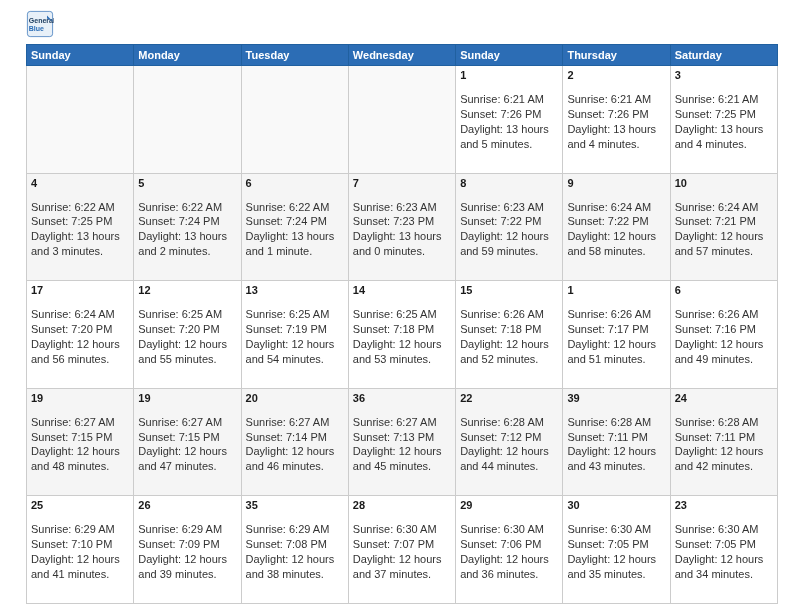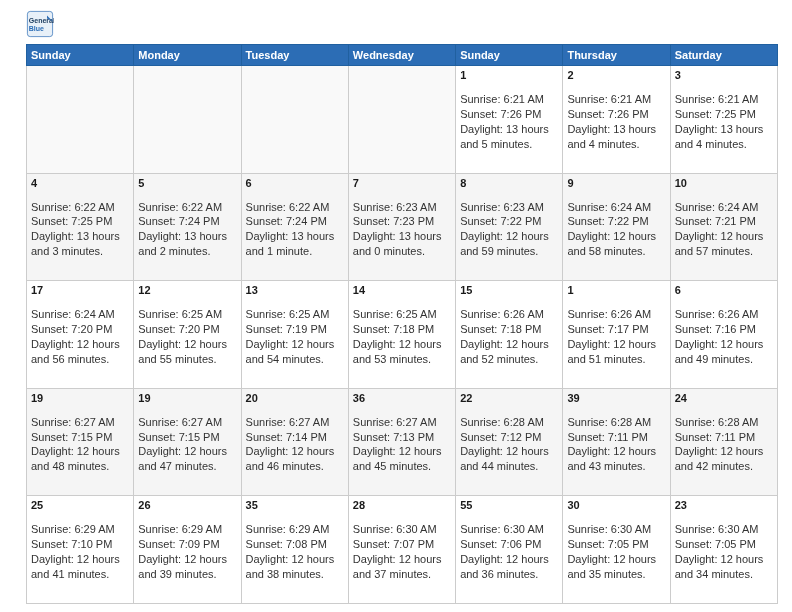--- a/index.html
+++ b/index.html
@@ -254,21 +254,21 @@
           </td>
           <td>
             <span class="day-number">35</span>
             <div class="cell-text">Sunrise: 6:29 AM<br>Sunset: 7:08 PM<br>Daylight: 12 hours and 38 minutes.</div>
           </td>
           <td>
             <span class="day-number">28</span>
             <div class="cell-text">Sunrise: 6:30 AM<br>Sunset: 7:07 PM<br>Daylight: 12 hours and 37 minutes.</div>
           </td>
           <td>
-            <span class="day-number">55</span>
+            <span class="day-number">29</span>
             <div class="cell-text">Sunrise: 6:30 AM<br>Sunset: 7:06 PM<br>Daylight: 12 hours and 36 minutes.</div>
           </td>
           <td>
             <span class="day-number">30</span>
             <div class="cell-text">Sunrise: 6:30 AM<br>Sunset: 7:05 PM<br>Daylight: 12 hours and 35 minutes.</div>
           </td>
           <td>
             <span class="day-number">23</span>
             <div class="cell-text">Sunrise: 6:30 AM<br>Sunset: 7:05 PM<br>Daylight: 12 hours and 34 minutes.</div>
           </td>

